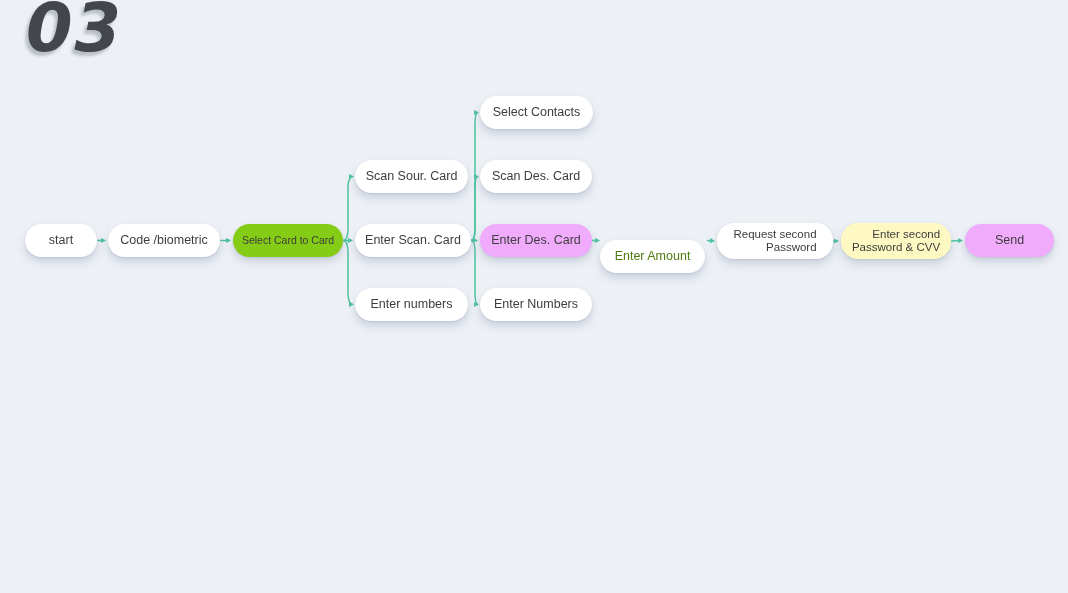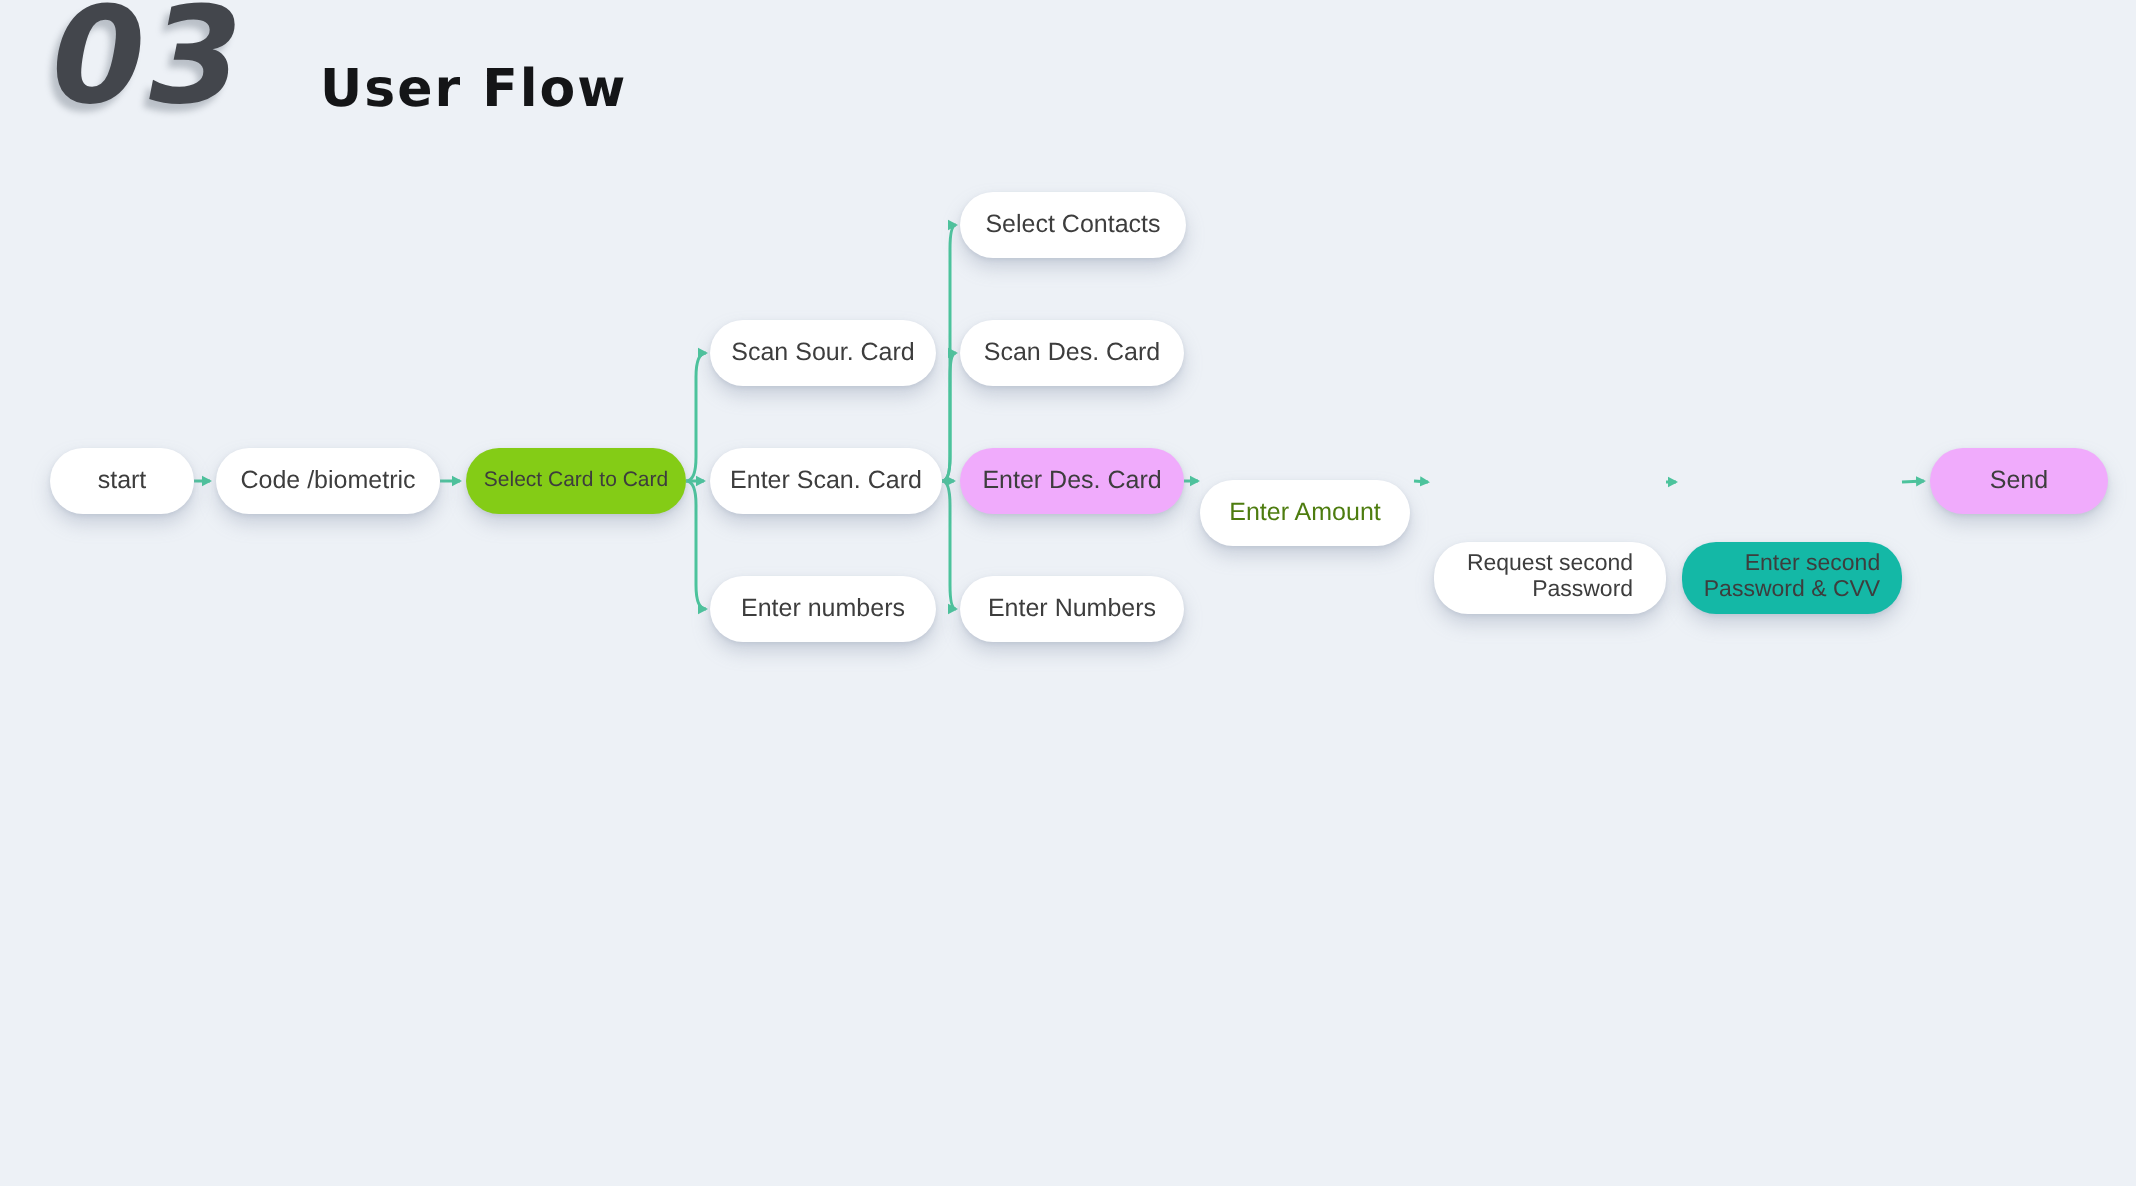--- a/index.html
+++ b/index.html
@@ -38,28 +38,27 @@
     display:flex; align-items:center; justify-content:center;
     text-align:right;
     color:#3d3d3d;
     font-size:12.5px;
     line-height:1.15;
     white-space:pre-line;
     box-shadow:0 5px 9px rgba(148,159,180,0.38), 0 1px 2px rgba(148,159,180,0.25);
     z-index:2;
   }
   .node.sm  { font-size:10.5px; }
-  .node.two { font-size:11.5px;margin-top:48px; }
+  .node.two { font-size:11.5px; }
 </style>
 </head>
 <body style="background: rgb(237, 241, 246);">
 
 <div class="canvas">
   <div class="big-num">03</div>
-  <div class="page-title">User Flow</div>
 
   <div class="diagram">
     <svg class="wires" width="1068" height="593">
       <defs>
         <marker id="arrow" markerWidth="7" markerHeight="7" refX="4" refY="3" orient="auto" markerUnits="userSpaceOnUse">
           <path d="M0,0.4 L5,3 L0,5.6 Z" fill="#4cc39c"></path>
         </marker>
       </defs>
       <g id="edge-group" fill="none" stroke-width="1.5" stroke="#4cc39c">
           <path d="M 97 240.5 L 105 240.5" marker-end="url(#arrow)"></path>
@@ -82,20 +81,20 @@
         <div class="node" style="left: 355px; top: 160px; width: 113px; height: 33px; background: rgb(255, 255, 255); color: rgb(61, 61, 61);">Scan Sour. Card</div>
         <div class="node" style="left: 480px; top: 160px; width: 112px; height: 33px; background: rgb(255, 255, 255); color: rgb(61, 61, 61);">Scan Des. Card</div>
         <div class="node" style="left: 25px; top: 224px; width: 72px; height: 33px; background: rgb(255, 255, 255); color: rgb(61, 61, 61);">start</div>
         <div class="node" style="left: 108px; top: 224px; width: 112px; height: 33px; background: rgb(255, 255, 255); color: rgb(61, 61, 61);">Code /biometric</div>
         <div class="node sm" style="left: 233px; top: 224px; width: 110px; height: 33px; background: #84cc16; color: rgb(61, 61, 61);">Select Card  to Card</div>
         <div class="node" style="left: 355px; top: 224px; width: 116px; height: 33px; background: rgb(255, 255, 255); color: rgb(61, 61, 61);">Enter Scan. Card</div>
         <div class="node" style="left: 480px; top: 224px; width: 112px; height: 33px; background: #f0abfc; color: rgb(61, 61, 61);">Enter Des. Card</div>
         <div class="node" style="left: 600px; top: 224px; width: 105px; height: 33px; background: rgb(255, 255, 255); color: #4d7c0f; margin-top: 16px;">Enter Amount</div>
         <div class="node two" style="left: 717px; top: 223px; width: 116px; height: 36px; background: rgb(255, 255, 255); color: rgb(61, 61, 61);">Request second
 Password</div>
-        <div class="node two" style="left: 841px; top: 223px; width: 110px; height: 36px; background: #14b8a6; color: rgb(61, 61, 61);">Enter second
+        <div class="node two" style="left: 841px; top: 223px; width: 110px; height: 36px; background: #fef9c3; color: rgb(61, 61, 61);">Enter second
 Password &amp; CVV</div>
         <div class="node" style="left: 965px; top: 224px; width: 89px; height: 33px; background: #f0abfc; color: rgb(61, 61, 61);">Send</div>
         <div class="node" style="left: 355px; top: 288px; width: 113px; height: 33px; background: rgb(255, 255, 255); color: rgb(61, 61, 61);">Enter numbers</div>
         <div class="node" style="left: 480px; top: 288px; width: 112px; height: 33px; background: rgb(255, 255, 255); color: rgb(61, 61, 61);">Enter Numbers</div>
       </div>
   </div>
 </div>
 
 </body></html>

